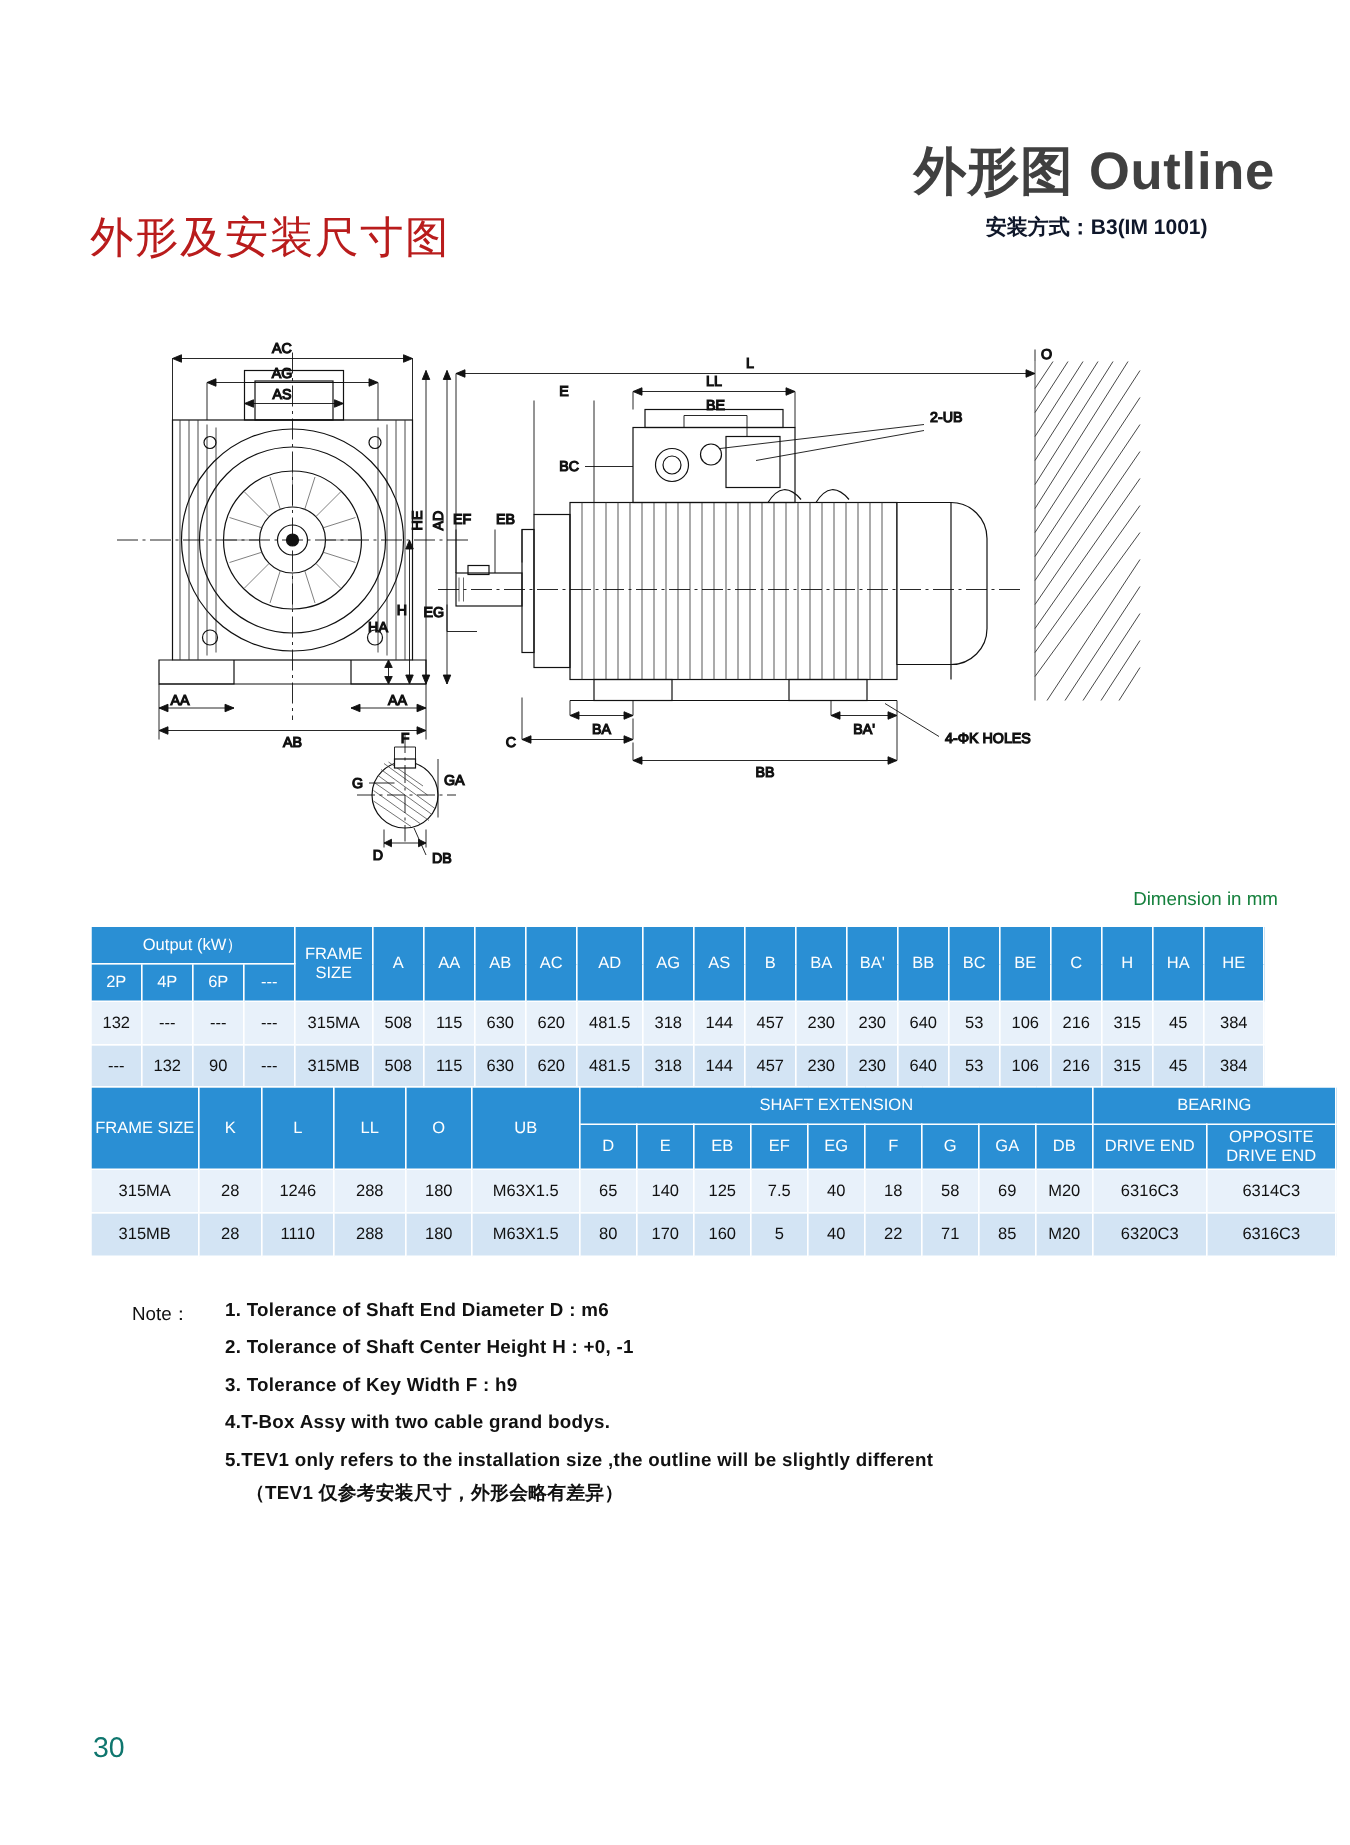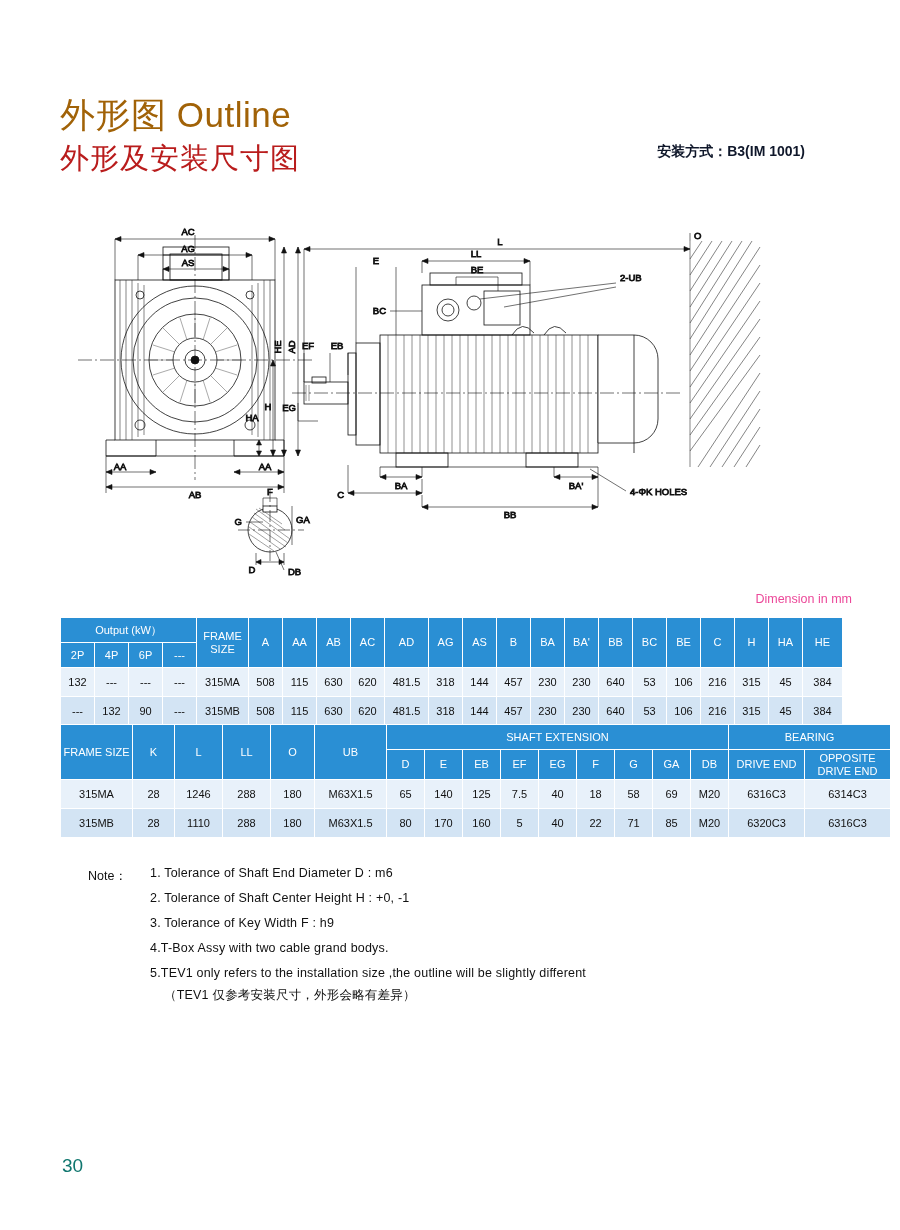--- a/index.html
+++ b/index.html
@@ -24,24 +24,25 @@
 
   
   .header {
     position: absolute;
     left: 60px;
     top: 95px;
     width: 790px;
   }
   .title-main {
     font-size: 35px;
-    font-weight: normal;
-    color: #a16207;
+    font-weight: bold;
+    color: #404040;
     letter-spacing: 0.5px;
     line-height: 1.15;
+    text-align: right;
   }
   .title-sub {
     font-size: 29px;
     color: #b91c1c;
     margin-top: 4px;
     letter-spacing: 1px;
   }
   .mounting {
     position: absolute;
     right: 45px;
@@ -59,21 +60,21 @@
     width: 790px;
     height: 360px;
   }
   .drawing svg { display: block; }
 
   .dim-note {
     position: absolute;
     right: 48px;
     top: 592px;
     font-size: 12.5px;
-    color: #ec4899;
+    color: #15803d;
   }
 
   
   table {
     border-collapse: collapse;
     font-size: 11px;
     color: #111;
   }
   .tbl {
     position: absolute;
@@ -122,20 +123,21 @@
     top: 2px;
     font-weight: normal;
     font-size: 12.5px;
   }
   .notes .note-list {
     margin-left: 62px;
   }
   .notes .note-item {
     margin-bottom: 11px;
     letter-spacing: 0.2px;
+    font-weight: bold;
   }
   .notes .note-item.sub {
     margin-left: 14px;
     margin-top: -4px;
   }
 
   .pagenum {
     position: absolute;
     left: 62px;
     top: 1155px;

